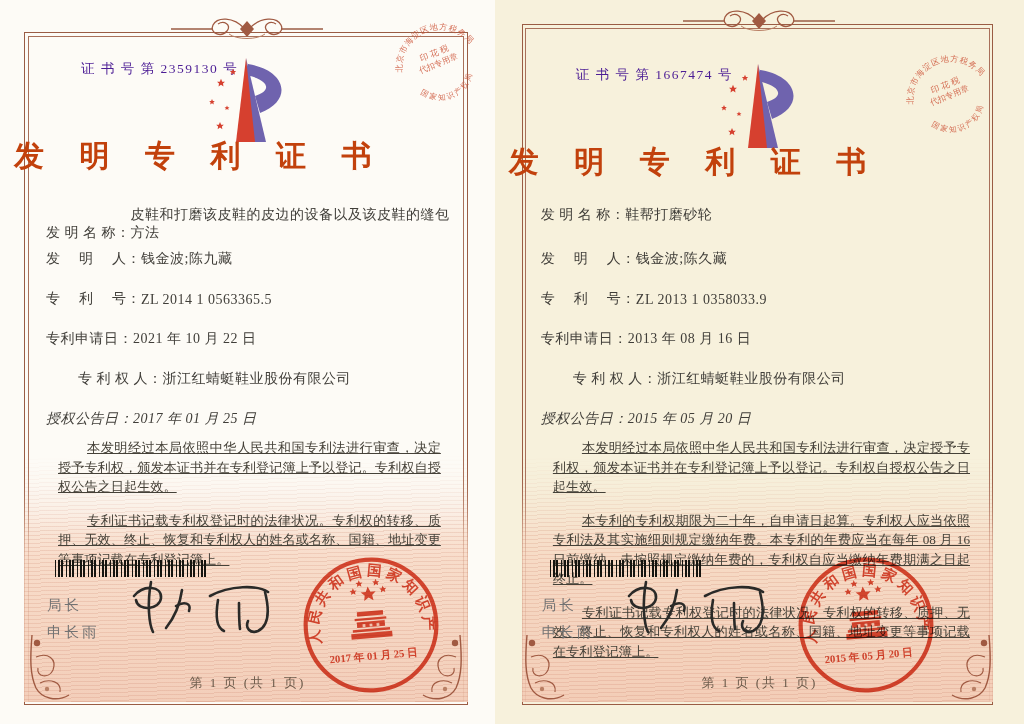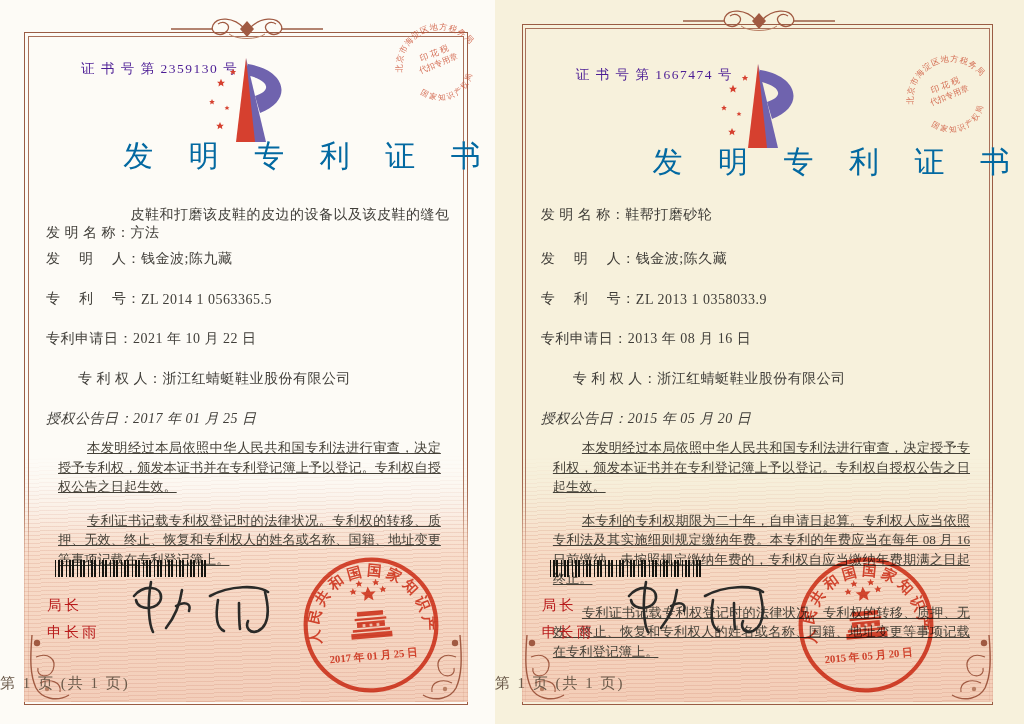--- a/index.html
+++ b/index.html
@@ -32,45 +32,45 @@
   .certno{position:absolute;left:45px;top:60px;font-size:13.5px;letter-spacing:1.5px;color:#4c1d95;margin-left:36px;}
   .cert.right .certno{top:66px;}
 
   .taxstamp{position:absolute;width:100px;height:100px;opacity:.88;transform:rotate(-22deg);}
   .cert.left  .taxstamp{right:8px;top:10px;}
   .cert.right .taxstamp{right:26px;top:42px;}
 
   .logo{position:absolute;left:50%;transform:translateX(-50%);top:52px;}
   .cert.right .logo{top:58px;}
 
-  .title{position:absolute;left:0;right:0;top:136px;text-align:right;
-         font-size:30px;letter-spacing:14px;text-indent:14px;color:#0369a1;font-weight:400;}
+  .title{position:absolute;left:0;right:0;top:136px;text-align:left;
+         font-size:30px;letter-spacing:14px;text-indent:14px;color:#c2410c;font-weight:700;}
   .cert.right .title{top:142px;}
 
   .row{position:absolute;left:46px;right:36px;font-size:14px;letter-spacing:.5px;
        display:flex;align-items:flex-end;color:#403e39;}
   .row .lab{white-space:pre;flex:0 0 auto;}
   .row .val{white-space:pre-wrap;}
   .r0{top:206px;} .r1{top:250px;} .r2{top:290px;} .r3{top:330px;} .r4{top:370px;margin-left:32px;} .r5{top:410px;font-style:italic;}
 
   .paras{position:absolute;left:44px;right:40px;top:424px;font-size:13.2px;
          line-height:19.5px;text-align:justify;color:#454138;}
   .paras p{margin:14px;text-indent:2.2em;text-decoration:underline;}
 
   .barcode{position:absolute;left:55px;top:560px;width:152px;height:17px;
     background:repeating-linear-gradient(90deg,#15140f 0 1px,transparent 1px 3px,
                #15140f 3px 5px,transparent 5px 6px,#15140f 6px 8px,transparent 8px 11px);}
 
   .officer{position:absolute;left:47px;top:592px;font-size:14.5px;letter-spacing:3px;
-           color:#b91c1c;font-family:"Liberation Sans","DejaVu Sans",sans-serif;line-height:27px;}
+           color:#737373;font-family:"Liberation Sans","DejaVu Sans",sans-serif;line-height:27px;}
   .signature{position:absolute;left:118px;top:572px;}
   .seal{position:absolute;left:301px;top:555px;transform:rotate(-5deg);
         mix-blend-mode:multiply;opacity:.93;}
-  .footer{position:absolute;left:0;right:0;top:674px;text-align:left;
-          font-size:15px;letter-spacing:2px;color:#6b5a4a;}
+  .footer{position:absolute;left:0;right:0;top:674px;text-align:center;
+          font-size:13px;letter-spacing:2px;color:#6b5a4a;}
 
   svg text{font-family:"Liberation Serif","DejaVu Serif",serif;}
 </style>
 </head>
 <body>
 
 <svg width="0" height="0" style="position:absolute">
   <defs>
     <path id="star5" d="M0,-10 2.94,-3.09 9.51,-3.09 4.76,1.18 5.88,8.09 0,4 -5.88,8.09 -4.76,1.18 -9.51,-3.09 -2.94,-3.09Z"></path>
     <g id="flourish-top">

